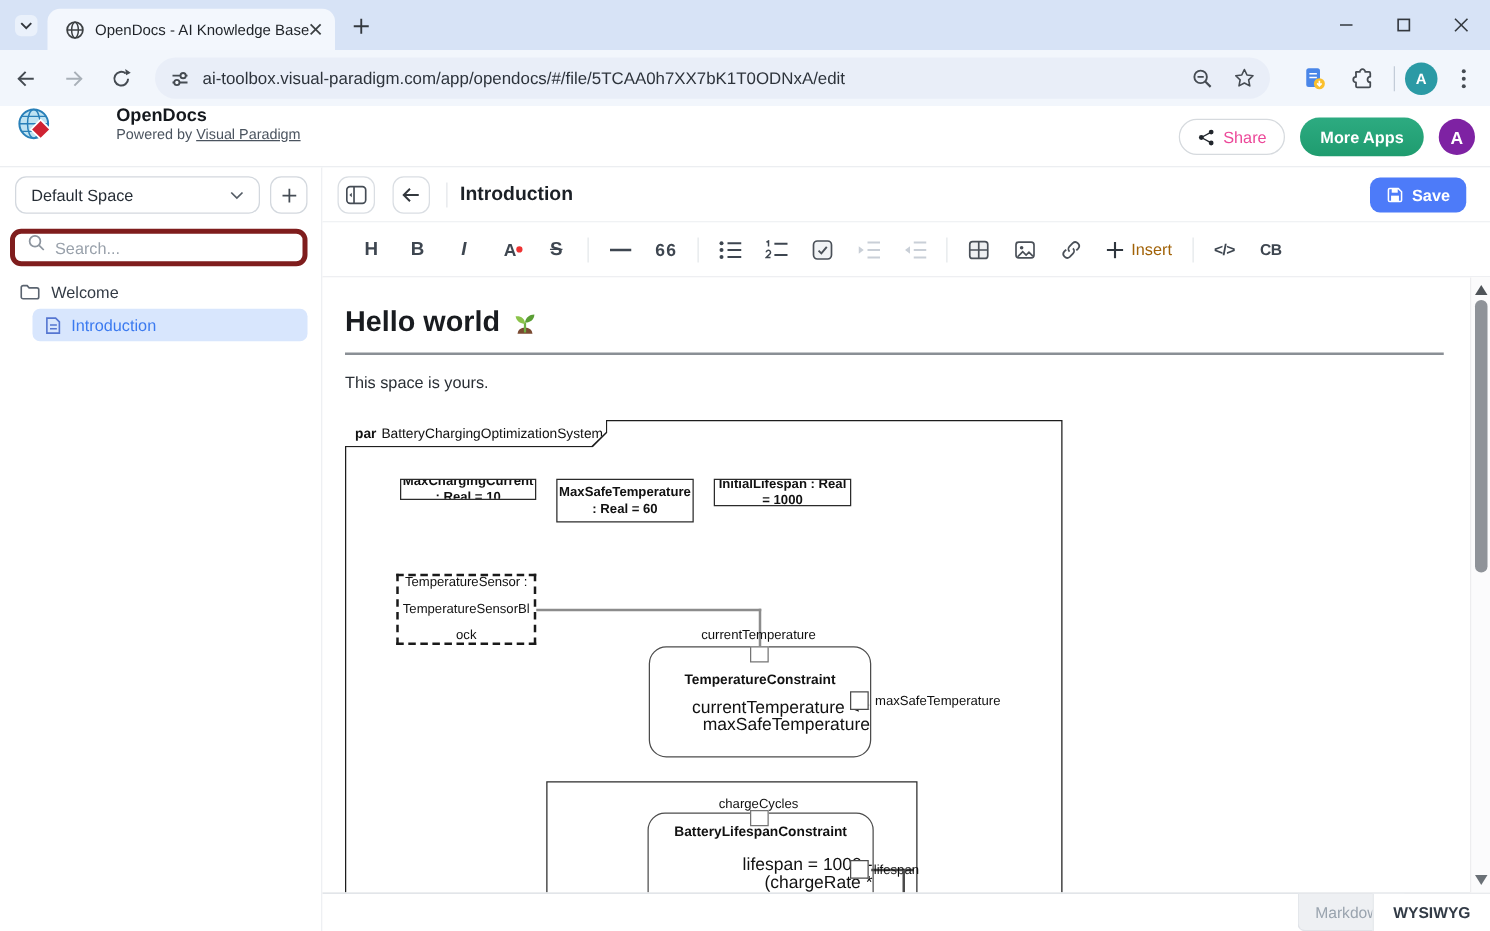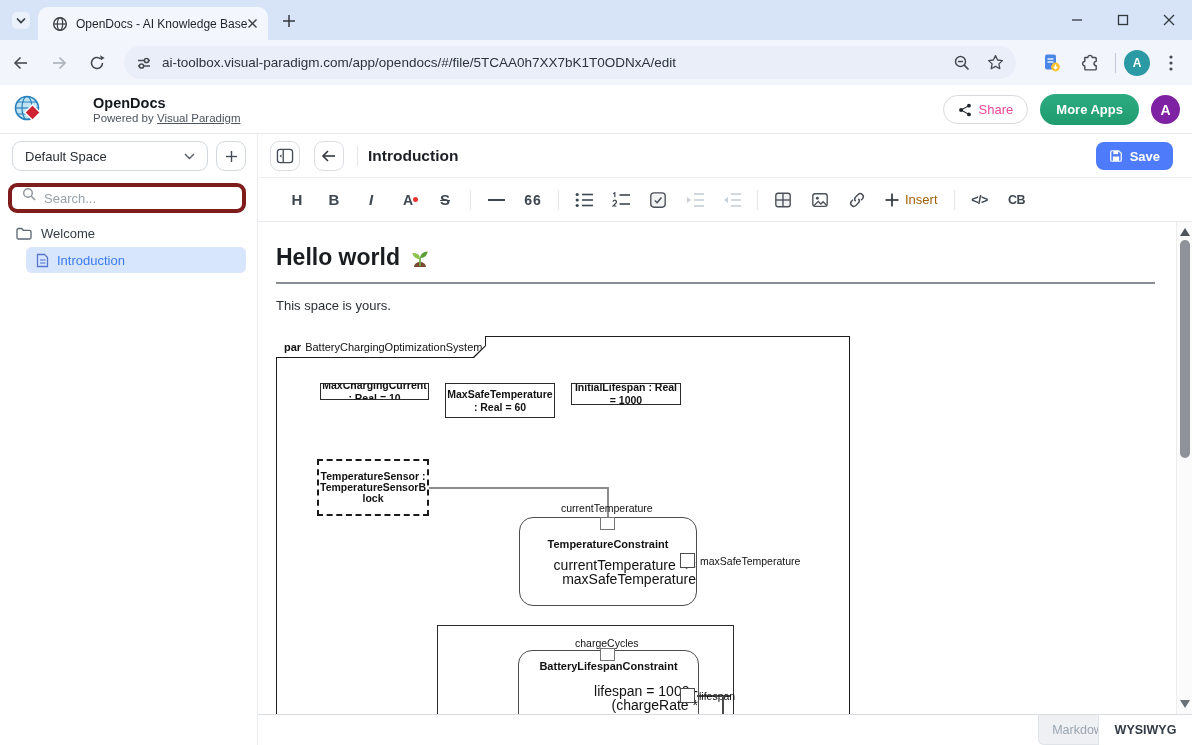--- a/index.html
+++ b/index.html
@@ -26,21 +26,21 @@
   .url-bar { position:absolute; left:124px; top:6px; width:892px; height:33px; background:#e9eef8;
              border-radius:17px; display:flex; align-items:center; padding:0 12px; }
   .url-text { font-size:13.5px; color:#2d333b; margin-left:10px; flex:1; white-space:nowrap; overflow:hidden; }
   .ext-area { position:absolute; right:0; top:0; height:45px; display:flex; align-items:center; }
   .sep-v { width:1px; height:20px; background:#c3ccd8; margin:0 8px; }
   .profile-badge { width:26px; height:26px; border-radius:50%; background:#2b9aa5; color:#fff;
                    display:flex; align-items:center; justify-content:center; font-size:12px; font-weight:bold; }
 
   
   .app-header { position:absolute; left:0; top:85px; width:1192px; height:49px; background:#fff;
-                border-bottom:1px solid #e6e9ed; display:flex; align-items:center; }
+                border-bottom:1px solid #e6e9ed; display:flex; align-items:flex-start; }
   .app-title-wrap { margin-left:50px; }
   .app-name { font-size:14.5px; font-weight:bold; color:#14181d; line-height:17px; }
   .powered { font-size:11.5px; color:#4b545f; }
   .powered a { color:#4b545f; }
   .hdr-right { position:absolute; right:12px; top:0; height:49px; display:flex; align-items:center; gap:12px; }
   .share-btn { height:29px; padding:0 14px; border:1px solid #d6dade; border-radius:15px; background:#fff;
                display:flex; align-items:center; gap:7px; font-size:13px; color:#ec4899; cursor:pointer; }
   .moreapps-btn { height:31px; padding:0 16px; border:none; border-radius:16px;
                   background:linear-gradient(180deg,#2dab81,#1f9c6f); color:#fff; font-size:13px;
                   font-weight:bold; cursor:pointer; }
@@ -107,21 +107,21 @@
                      clip-path:polygon(0 0,100% 0,100% 45%,calc(100% - 12px) 100%,0 100%); }
   .frame-tab-inner { position:absolute; left:0; top:0; width:209px; height:21px; background:#fff;
                      clip-path:polygon(0 0,100% 0,100% 45%,calc(100% - 12px) 100%,0 100%);
                      display:flex; align-items:center; padding-left:8px; }
   .frame-tab-inner .kw { font-weight:bold; font-size:11px; color:#111; margin-right:4px; }
   .frame-tab-inner .nm { font-size:11px; color:#111; }
   .pbox { position:absolute; border:1px solid #2b2b2b; background:#fff; font-weight:bold; font-size:10.5px;
           line-height:13px; display:flex; align-items:center; justify-content:center; text-align:center;
           color:#111; overflow:hidden; word-break:break-word; overflow-wrap:anywhere; padding:1px 1px; }
   .dashedbox { position:absolute; left:41px; top:123px; width:112px; height:57px; border:2px dashed #1a1a1a;
-               background:#fff; font-weight:bold; font-size:10.5px; line-height:11px; display:flex;
+               background:#fff; font-weight:normal; font-size:10.5px; line-height:21px; display:flex;
                align-items:center; justify-content:center; text-align:center; color:#111;
                word-break:break-word; overflow-wrap:anywhere; padding:1px; }
   .ln { position:absolute; background:#8c8c8c; }
   .lnd { position:absolute; background:#4a4a4a; }
   .dlabel { position:absolute; font-size:10.5px; color:#101010; white-space:nowrap; }
   .cbox { position:absolute; background:#fff; border:1.5px solid #4c4c4c; border-radius:14px; }
   .cbox .ttl { font-weight:bold; font-size:11px; color:#111; text-align:center; }
   .cbox .expr { font-size:14px; color:#111; text-align:right; white-space:pre-line; line-height:13.5px; }
   .port { position:absolute; background:#fff; border:1.5px solid #757575; }
   .prewrap { white-space:pre-line; }

